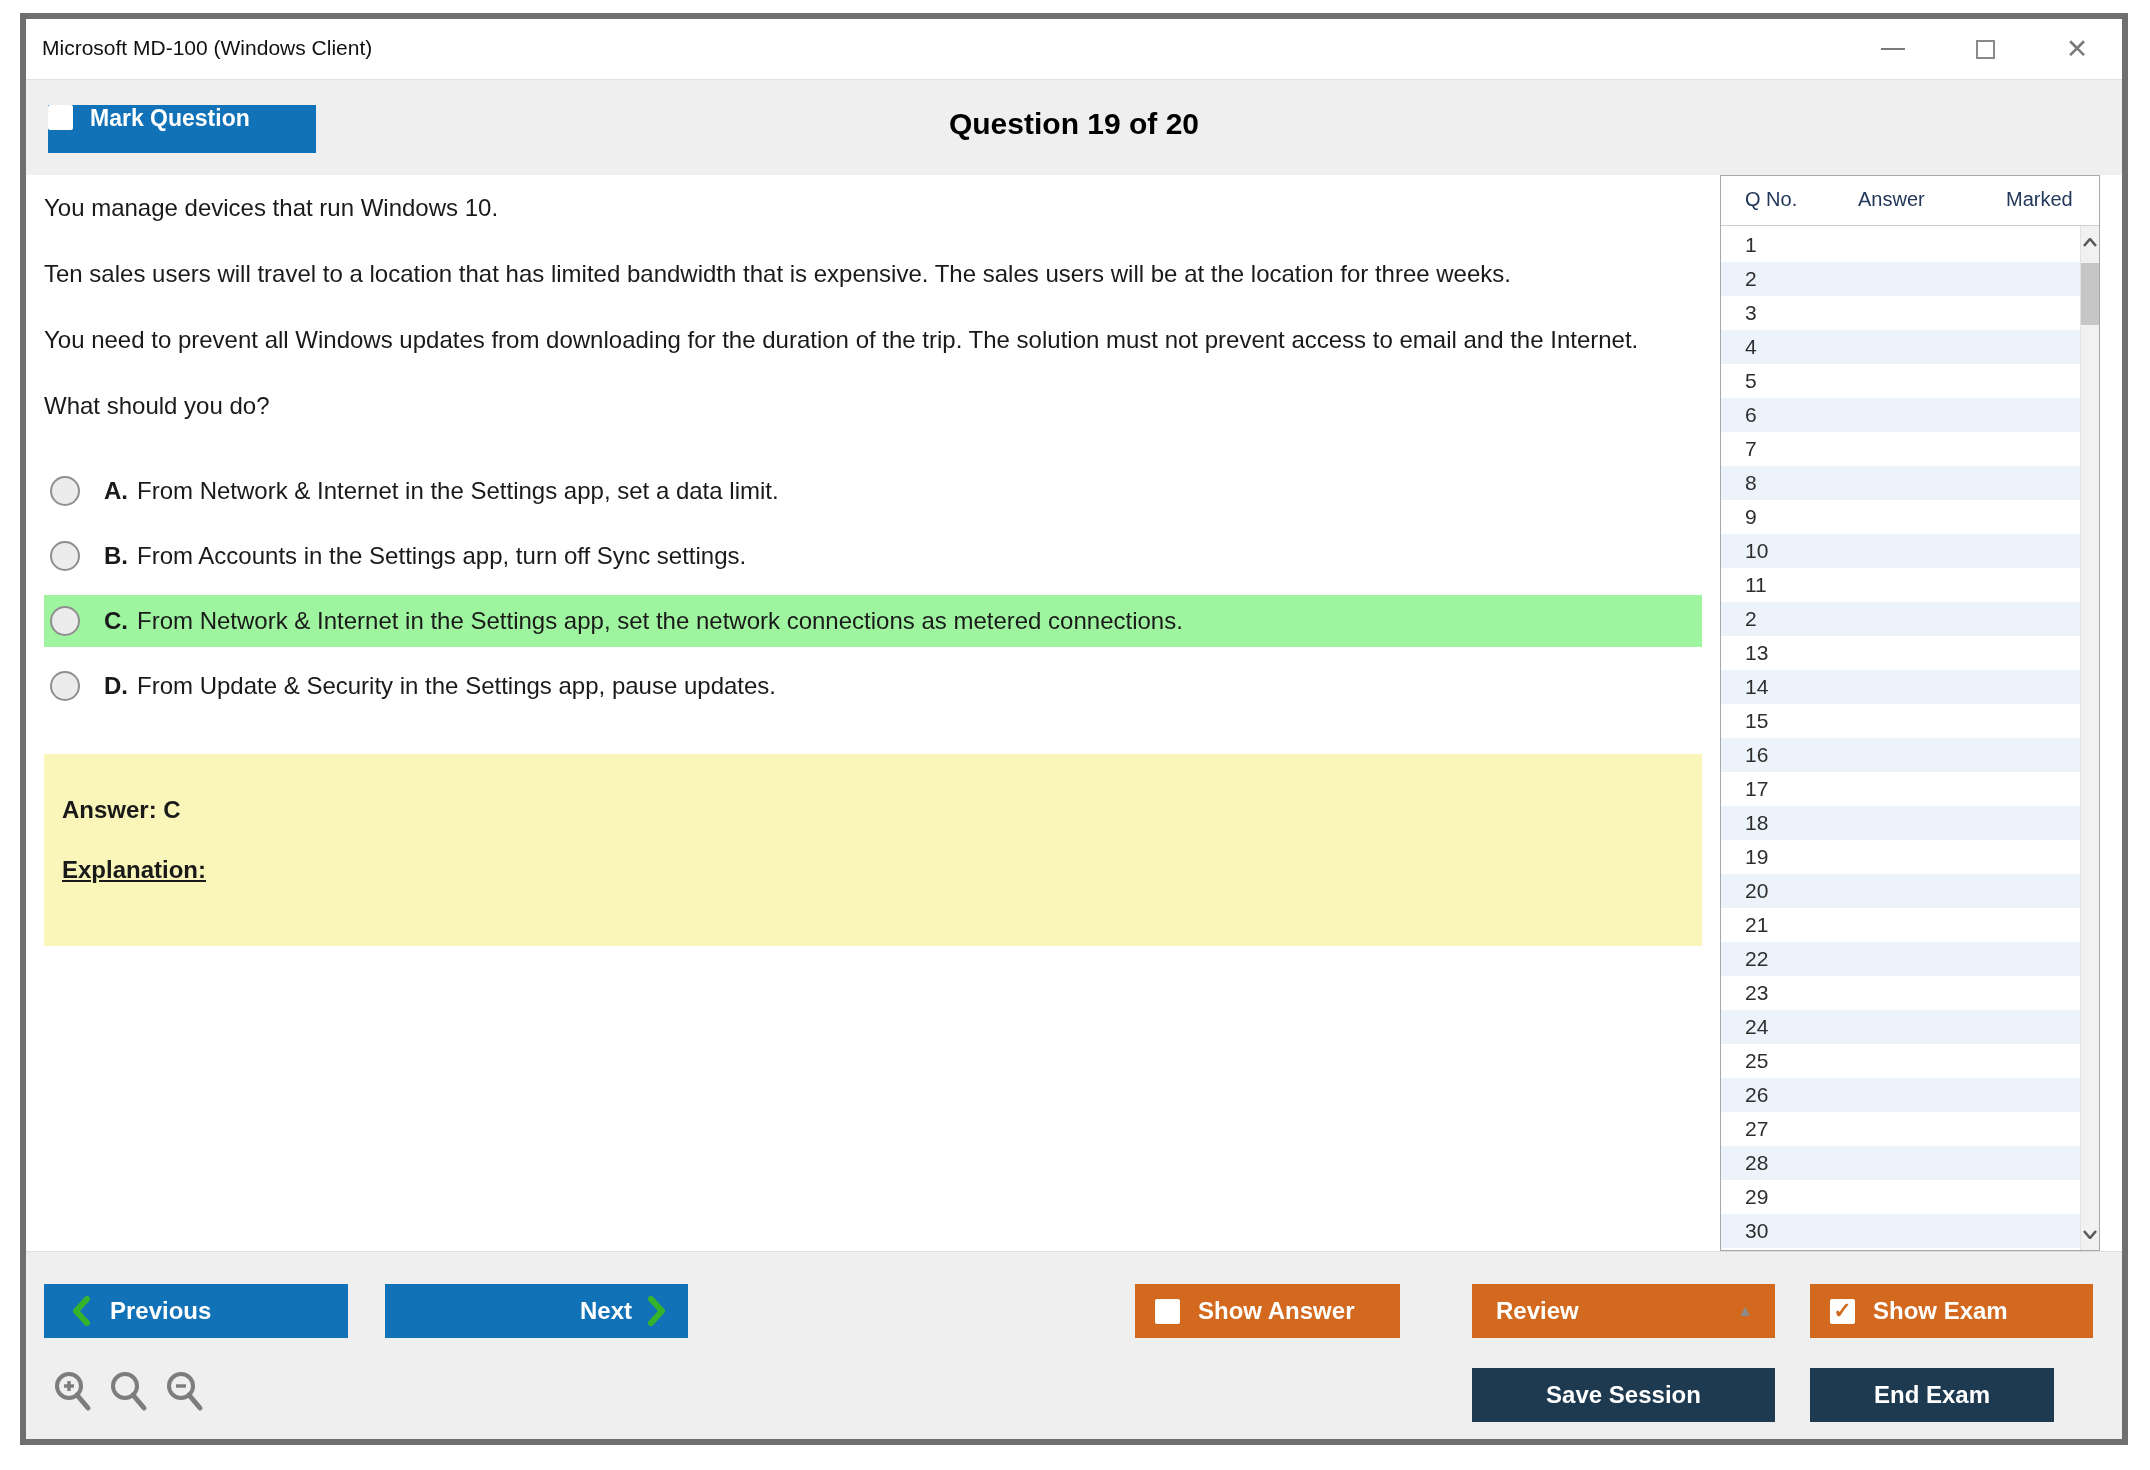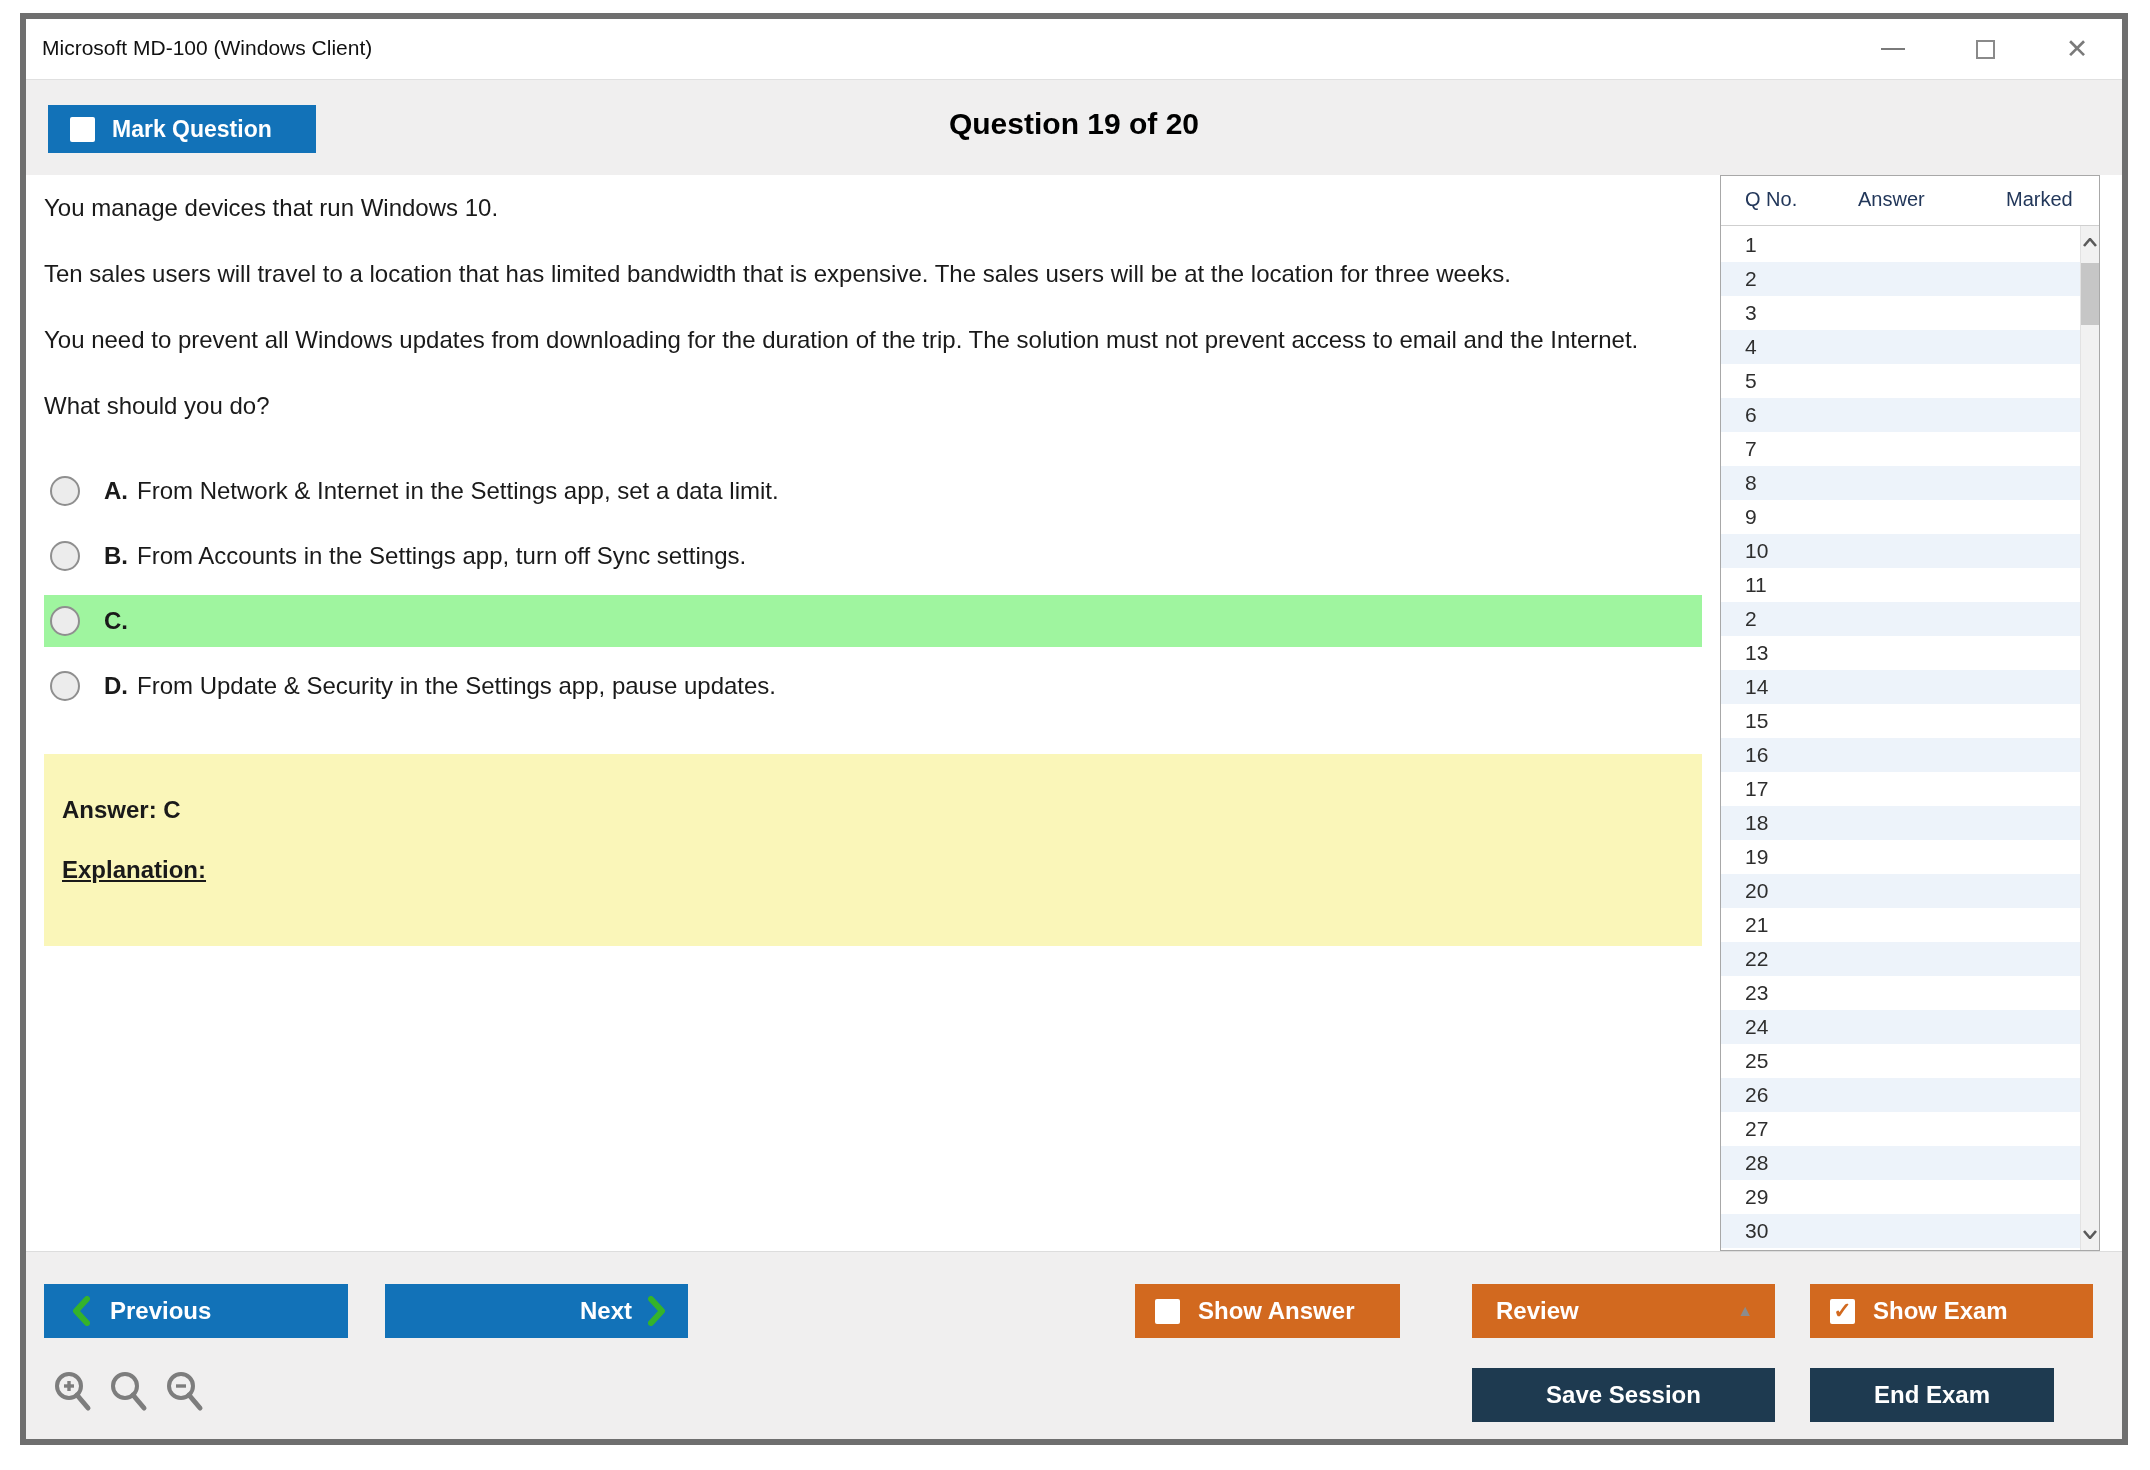--- a/index.html
+++ b/index.html
@@ -19,21 +19,21 @@
   .title{position:absolute;left:16px;top:17px;font-size:21px;color:#111;}
   .win-controls{position:absolute;right:28px;top:0;height:60px;display:flex;align-items:center;gap:58px;}
   .wc{width:34px;height:34px;display:flex;align-items:center;justify-content:center;cursor:default;}
   .ic-min{width:24px;height:2px;background:#7a7a7a;}
   .ic-max{width:19px;height:19px;border:2px solid #8a8a8a;}
   .ic-close{font-size:27px;color:#7a7a7a;line-height:1;}
 
   
   .header-strip{position:relative;height:96px;background:var(--strip);border-top:1px solid #e0e0e0;}
   .mark-btn{position:absolute;left:22px;top:25px;width:268px;height:48px;background:var(--blue);
-    display:flex;align-items:center;padding-left:22px;gap:17px;cursor:pointer;}
+    display:flex;align-items:flex-start;gap:17px;cursor:pointer;}
   .mark-btn .cb{width:25px;height:25px;background:#fff;border-radius:2px;flex:0 0 auto;}
   .mark-btn .lbl{color:#fff;font-size:23px;font-weight:bold;}
   .q-counter{position:absolute;left:0;right:0;top:27px;text-align:center;
     font-size:30px;font-weight:bold;color:#000;}
 
   
   .main{position:relative;height:1076px;background:#fff;}
   .question-area{position:absolute;left:18px;top:0;width:1660px;}
   .q-para{font-size:24px;line-height:34px;margin-top:32px;}
   .q-para:first-child{margin-top:16px;}
@@ -129,20 +129,21 @@
             <span class="opt-text">From Network &amp; Internet in the Settings app, set a data limit.</span>
           </div>
           <div class="option">
             <span class="radio"></span>
             <span class="opt-letter">B.</span>
             <span class="opt-text">From Accounts in the Settings app, turn off Sync settings.</span>
           </div>
           <div class="option highlight">
             <span class="radio"></span>
             <span class="opt-letter">C.</span>
+            <span class="opt-text">From Network &amp; Internet in the Settings app, set the network connections as metered connections.</span>
           </div>
           <div class="option">
             <span class="radio"></span>
             <span class="opt-letter">D.</span>
             <span class="opt-text">From Update &amp; Security in the Settings app, pause updates.</span>
           </div>
         </div>
 
       <div class="answer-box">
         <div class="answer-line">Answer: C</div>

